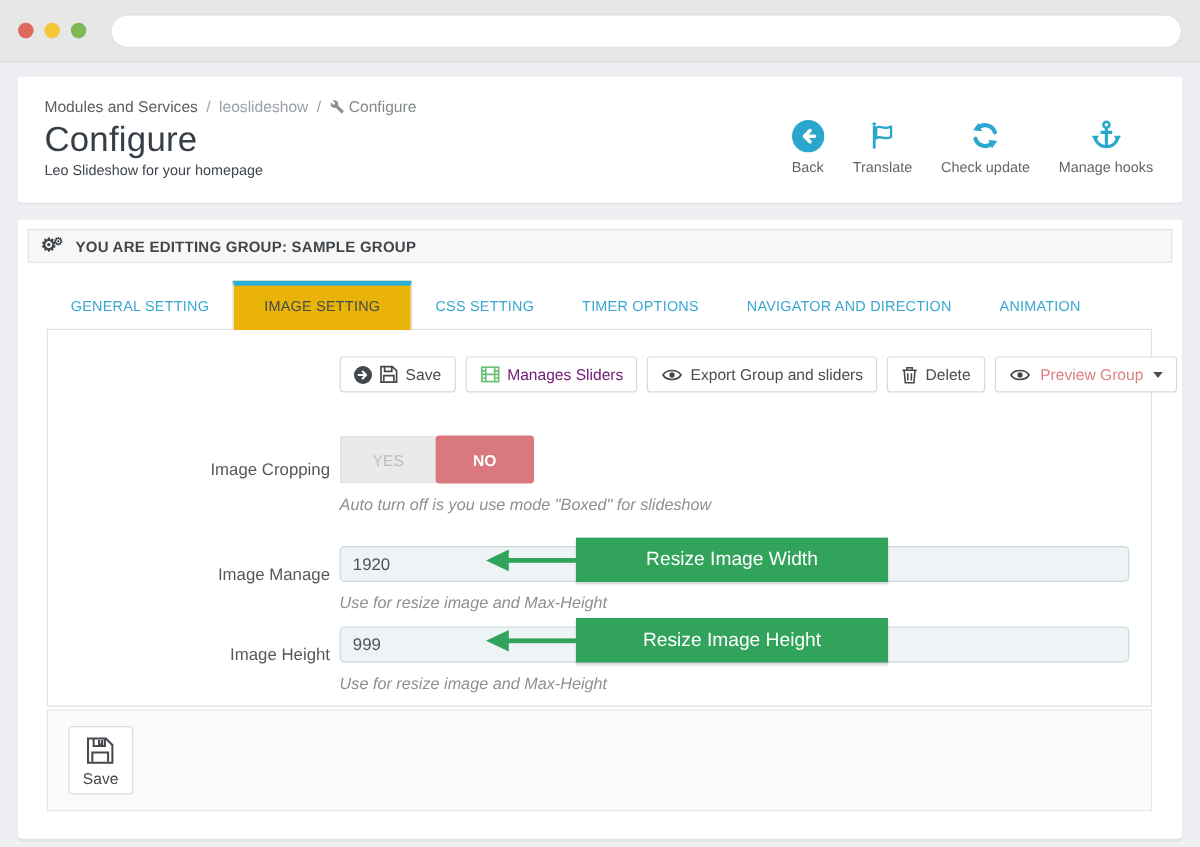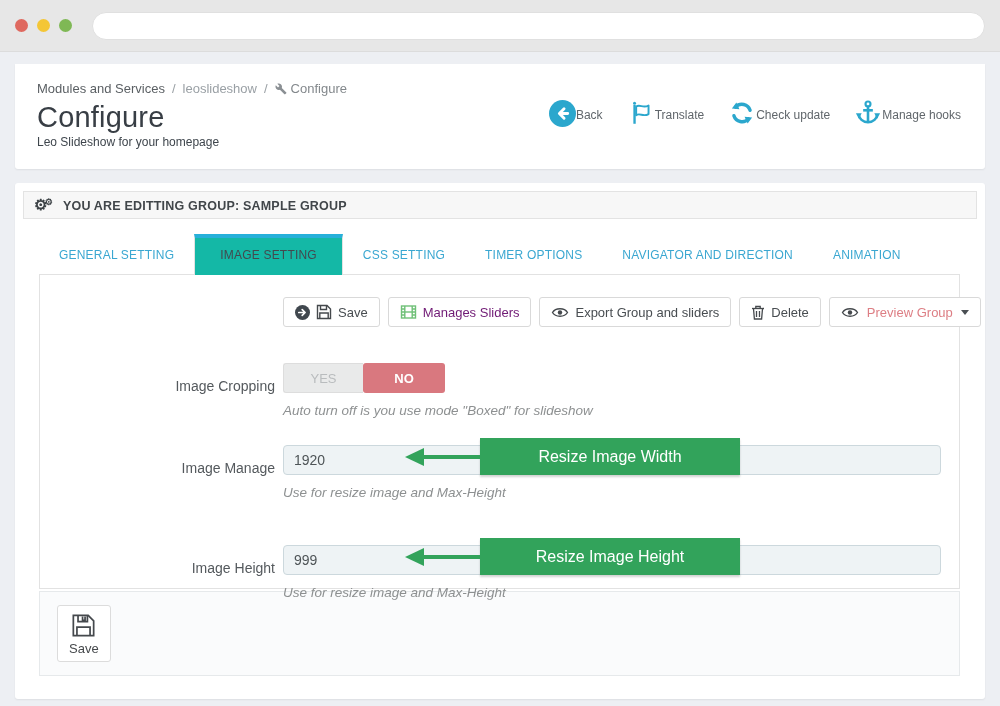--- a/index.html
+++ b/index.html
@@ -19,52 +19,52 @@
   .card { background:#fff; box-shadow:0 1px 2px rgba(0,0,0,.07); border-radius:3px; }
 
   
   .header-card { padding:17px 22px 20px; position:relative; border-radius:0 0 3px 3px; }
   .breadcrumb { font-size:13px; color:#5a5f63; display:flex; align-items:center; gap:7px; }
   .crumb-muted { color:#9aa0a5; }
   .crumb-last { color:#83888c; display:flex; align-items:center; gap:4px; }
   .page-title { font-size:29px; font-weight:400; color:#383e45; margin-top:5px; letter-spacing:.2px; }
   .page-subtitle { font-size:12px; color:#3e454c; margin-top:1px; }
   .header-actions { position:absolute; top:34px; right:24px; display:flex; gap:24px; }
-  .action { display:flex; flex-direction:row; align-items:center; cursor:pointer; }
+  .action { display:flex; flex-direction:column; align-items:center; cursor:pointer; }
   .action .ic { height:30px; display:flex; align-items:center; justify-content:center; }
   .action .lbl { font-size:12px; color:#60666b; margin-top:4px; white-space:nowrap; }
 
   
   .main-card { margin-top:14px; height:516px; padding:8px 8px 0; }
   .panel-header { background:#f7f7f7; border:1px solid #e3e3e3; padding:6px 10px 5px; font-size:12.5px; font-weight:700; color:#41464a; display:flex; align-items:center; gap:7px; letter-spacing:.2px; }
   .cogs { font-size:15px; color:#3c4246; line-height:1; position:relative; top:-1px; }
   .cog-sm { font-size:9px; position:relative; left:-3px; top:-5px; }
 
   .tabs { display:flex; align-items:flex-end; margin:15px 0 0 16px; position:relative; z-index:2; }
   .tab { padding:12px 20px; font-size:12px; font-weight:400; color:#3aa7d1; letter-spacing:.2px; cursor:pointer; white-space:nowrap; }
-  .tab.active { background:#14b8a6; border:1px solid #e2e2e2; border-bottom:none; border-top:4px solid #27b0da; color:#43494f; padding:10px 25px 13px; margin-bottom:-1px; }
+  .tab.active { background:#eab308; border:1px solid #e2e2e2; border-bottom:none; border-top:4px solid #27b0da; color:#43494f; padding:10px 25px 13px; margin-bottom:-1px; }
 
   .tab-pane { position:relative; border:1px solid #e2e2e2; background:#fff; margin:0 17px 0 16px; padding:22px 18px 10px 243px; height:315px; }
 
   .toolbar-row { display:flex; gap:8px; align-items:center; }
   .btn { display:inline-flex; align-items:center; gap:6px; height:30px; padding:0 11px; background:#fff; border:1px solid #d9d9d9; border-radius:3px; font-size:13px; color:#484d51; cursor:pointer; white-space:nowrap; }
   .btn .green-text { color:#701a75; }
   .btn .pink-text { color:#dd7e84; }
   .btn-preview { margin-left:auto; gap:8px; }
   .caret { width:0; height:0; border-left:4px solid transparent; border-right:4px solid transparent; border-top:5px solid #4a4f53; }
 
   .form-row { display:flex; align-items:center; position:relative; }
   .row-cropping { margin-top:36px; }
   .row-width { margin-top:25px; }
-  .row-height { margin-top:43px;justify-content:center; }
+  .row-height { margin-top:10px;justify-content:center; }
   .form-label { position:absolute; right:calc(100% + 8px); width:230px; text-align:right; font-size:14px; color:#54595d; white-space:nowrap; }
   .form-label-wrap { position:relative; width:0; }
   .control-area { position:relative; flex:1; }
 
-  .toggle { display:inline-flex; height:30px; }
+  .toggle { display:inline-flex; height:40px; }
   .toggle .seg { display:flex; align-items:center; justify-content:center; font-size:13px; width:80px; }
   .toggle .yes { background:#e9eaea; border:1px solid #dddddd; border-right:none; border-radius:3px 0 0 3px; color:#b9bcbe; }
   .toggle .no { background:#d9787f; color:#fff; font-weight:700; border-radius:3px; width:82px; }
 
   .help-text { font-size:13.5px; font-style:italic; color:#8d9091; margin-top:9px; line-height:18px; }
 
   .text-input { width:100%; height:30px; background:#eef3f5; border:1px solid #ccd8dd; border-radius:4px; padding:0 10px; font-size:14px; color:#4e5457; font-family:"Liberation Sans", sans-serif; outline:none; }
 
   .callout { position:absolute; left:197px; top:-7px; width:260px; height:37px; background:#32a35b; color:#fff; font-size:16px; display:flex; align-items:center; justify-content:center; z-index:3; box-shadow:0 2px 2px rgba(0,0,0,.18); }
   .callout::before { content:""; position:absolute; right:100%; top:50%; margin-top:-2px; width:58px; height:4px; background:#32a35b; }

